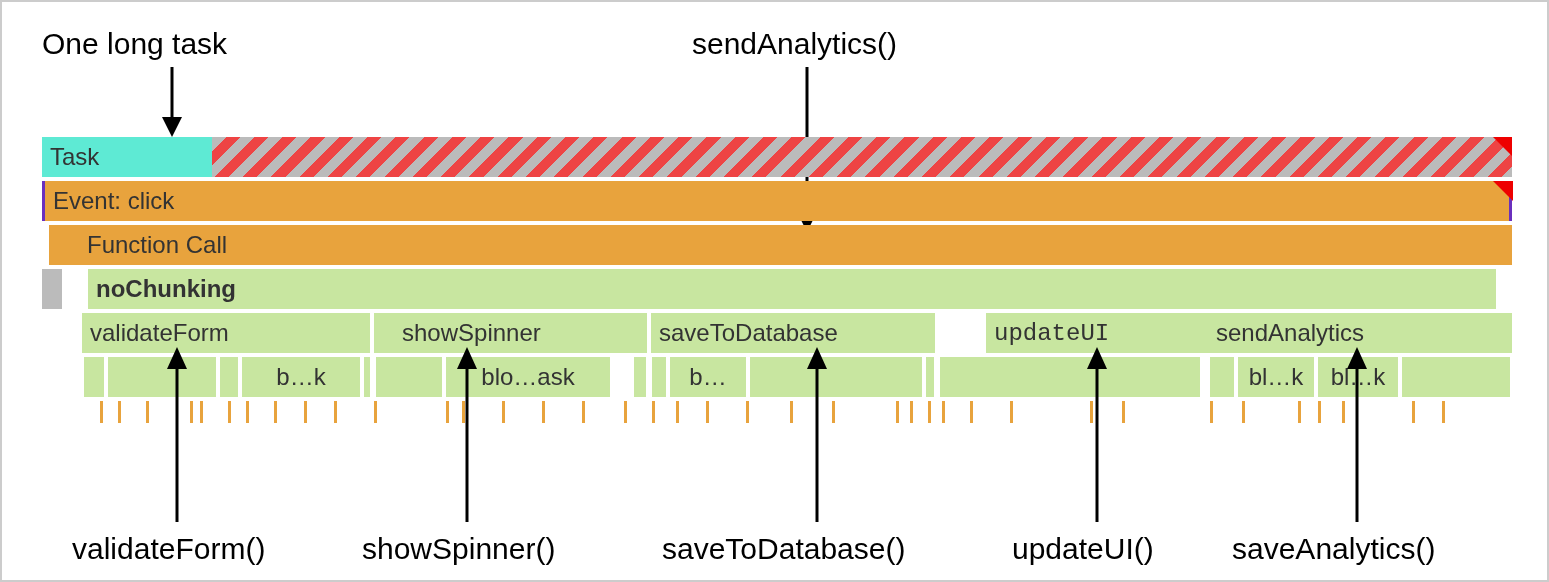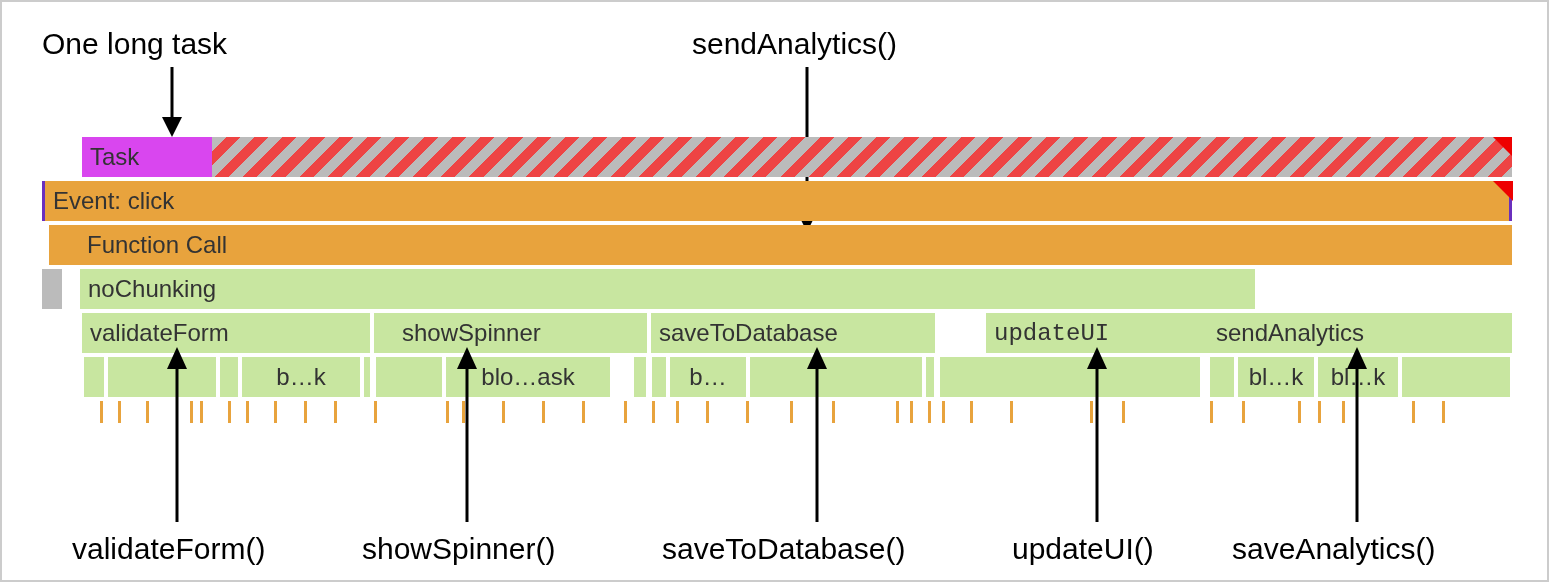--- a/index.html
+++ b/index.html
@@ -35,22 +35,21 @@
     box-sizing: border-box;
     font-size: 24px;
     color: #333;
     display: flex;
     align-items: center;
     padding-left: 8px;
     white-space: nowrap;
     overflow: hidden;
   }
   .task-grey {
-    background: #d946ef;
-    margin-left: 40px;
+    background: #5eead4;
   }
   .task-stripe {
     background: repeating-linear-gradient(
       135deg,
       #bbb 0px,
       #bbb 10px,
       #e44 10px,
       #e44 20px
     );
   }
@@ -143,21 +142,21 @@
       <div class="bar event-bar" style="left:0; width:1470px;">Event: click</div>
       <div class="red-flag" style="right:-1px; top:0;"></div>
     </div>
 
     <div class="row">
       <div class="bar fcall-bar" style="left:7px; width:1463px;">Function Call</div>
     </div>
 
     <div class="row">
       <div class="grey-sliver" style="left:0; width:20px;"></div>
-      <div class="bar green-bar" style="left:38px; width:1175px;">noChunking</div>
+      <div class="bar green-bar" style="left:46px; width:1408px;font-weight:bold;">noChunking</div>
     </div>
 
     <div class="row">
       <div class="bar green-bar" style="left:40px; width:288px;">validateForm</div>
       <div class="bar green-bar" style="left:332px; width:273px;padding-left:28px;">showSpinner</div>
       <div class="bar green-bar" style="left:609px; width:284px;">saveToDatabase</div>
       <div class="bar green-bar" style="left:944px; width:265px;font-family:Liberation Mono, monospace;">updateUI</div>
       <div class="bar green-bar" style="left:1166px; width:304px;">sendAnalytics</div>
     </div>
 

